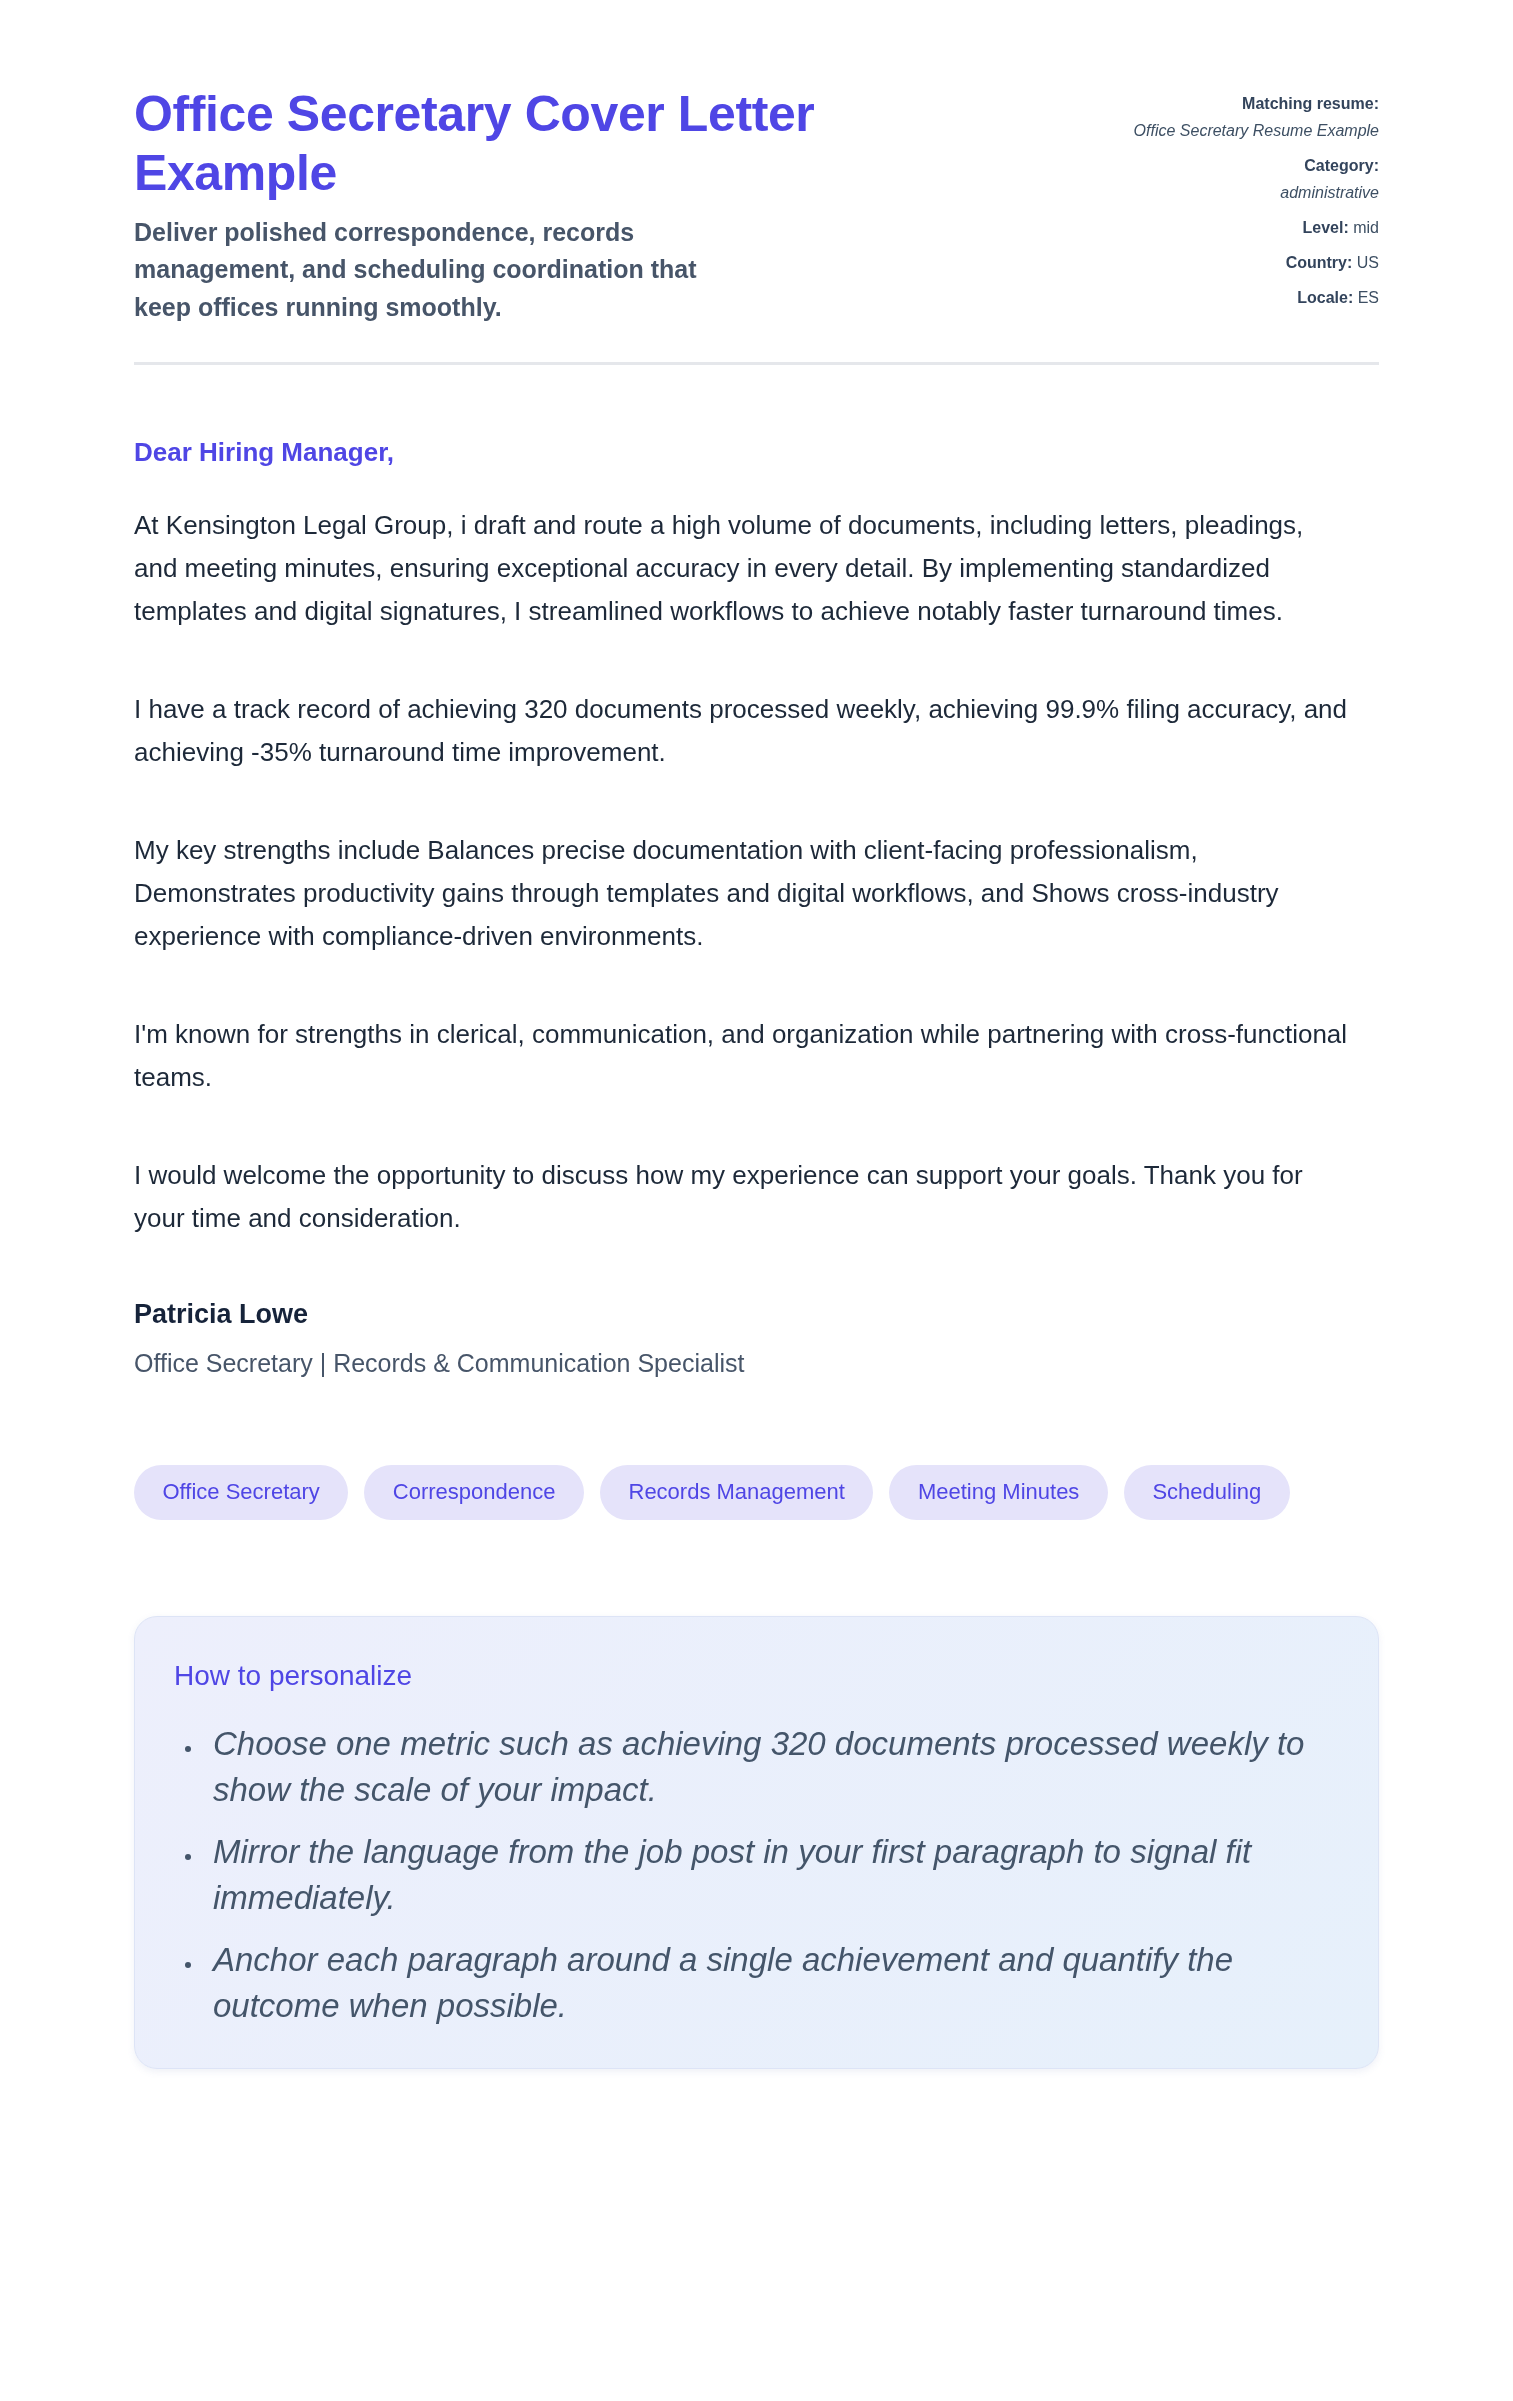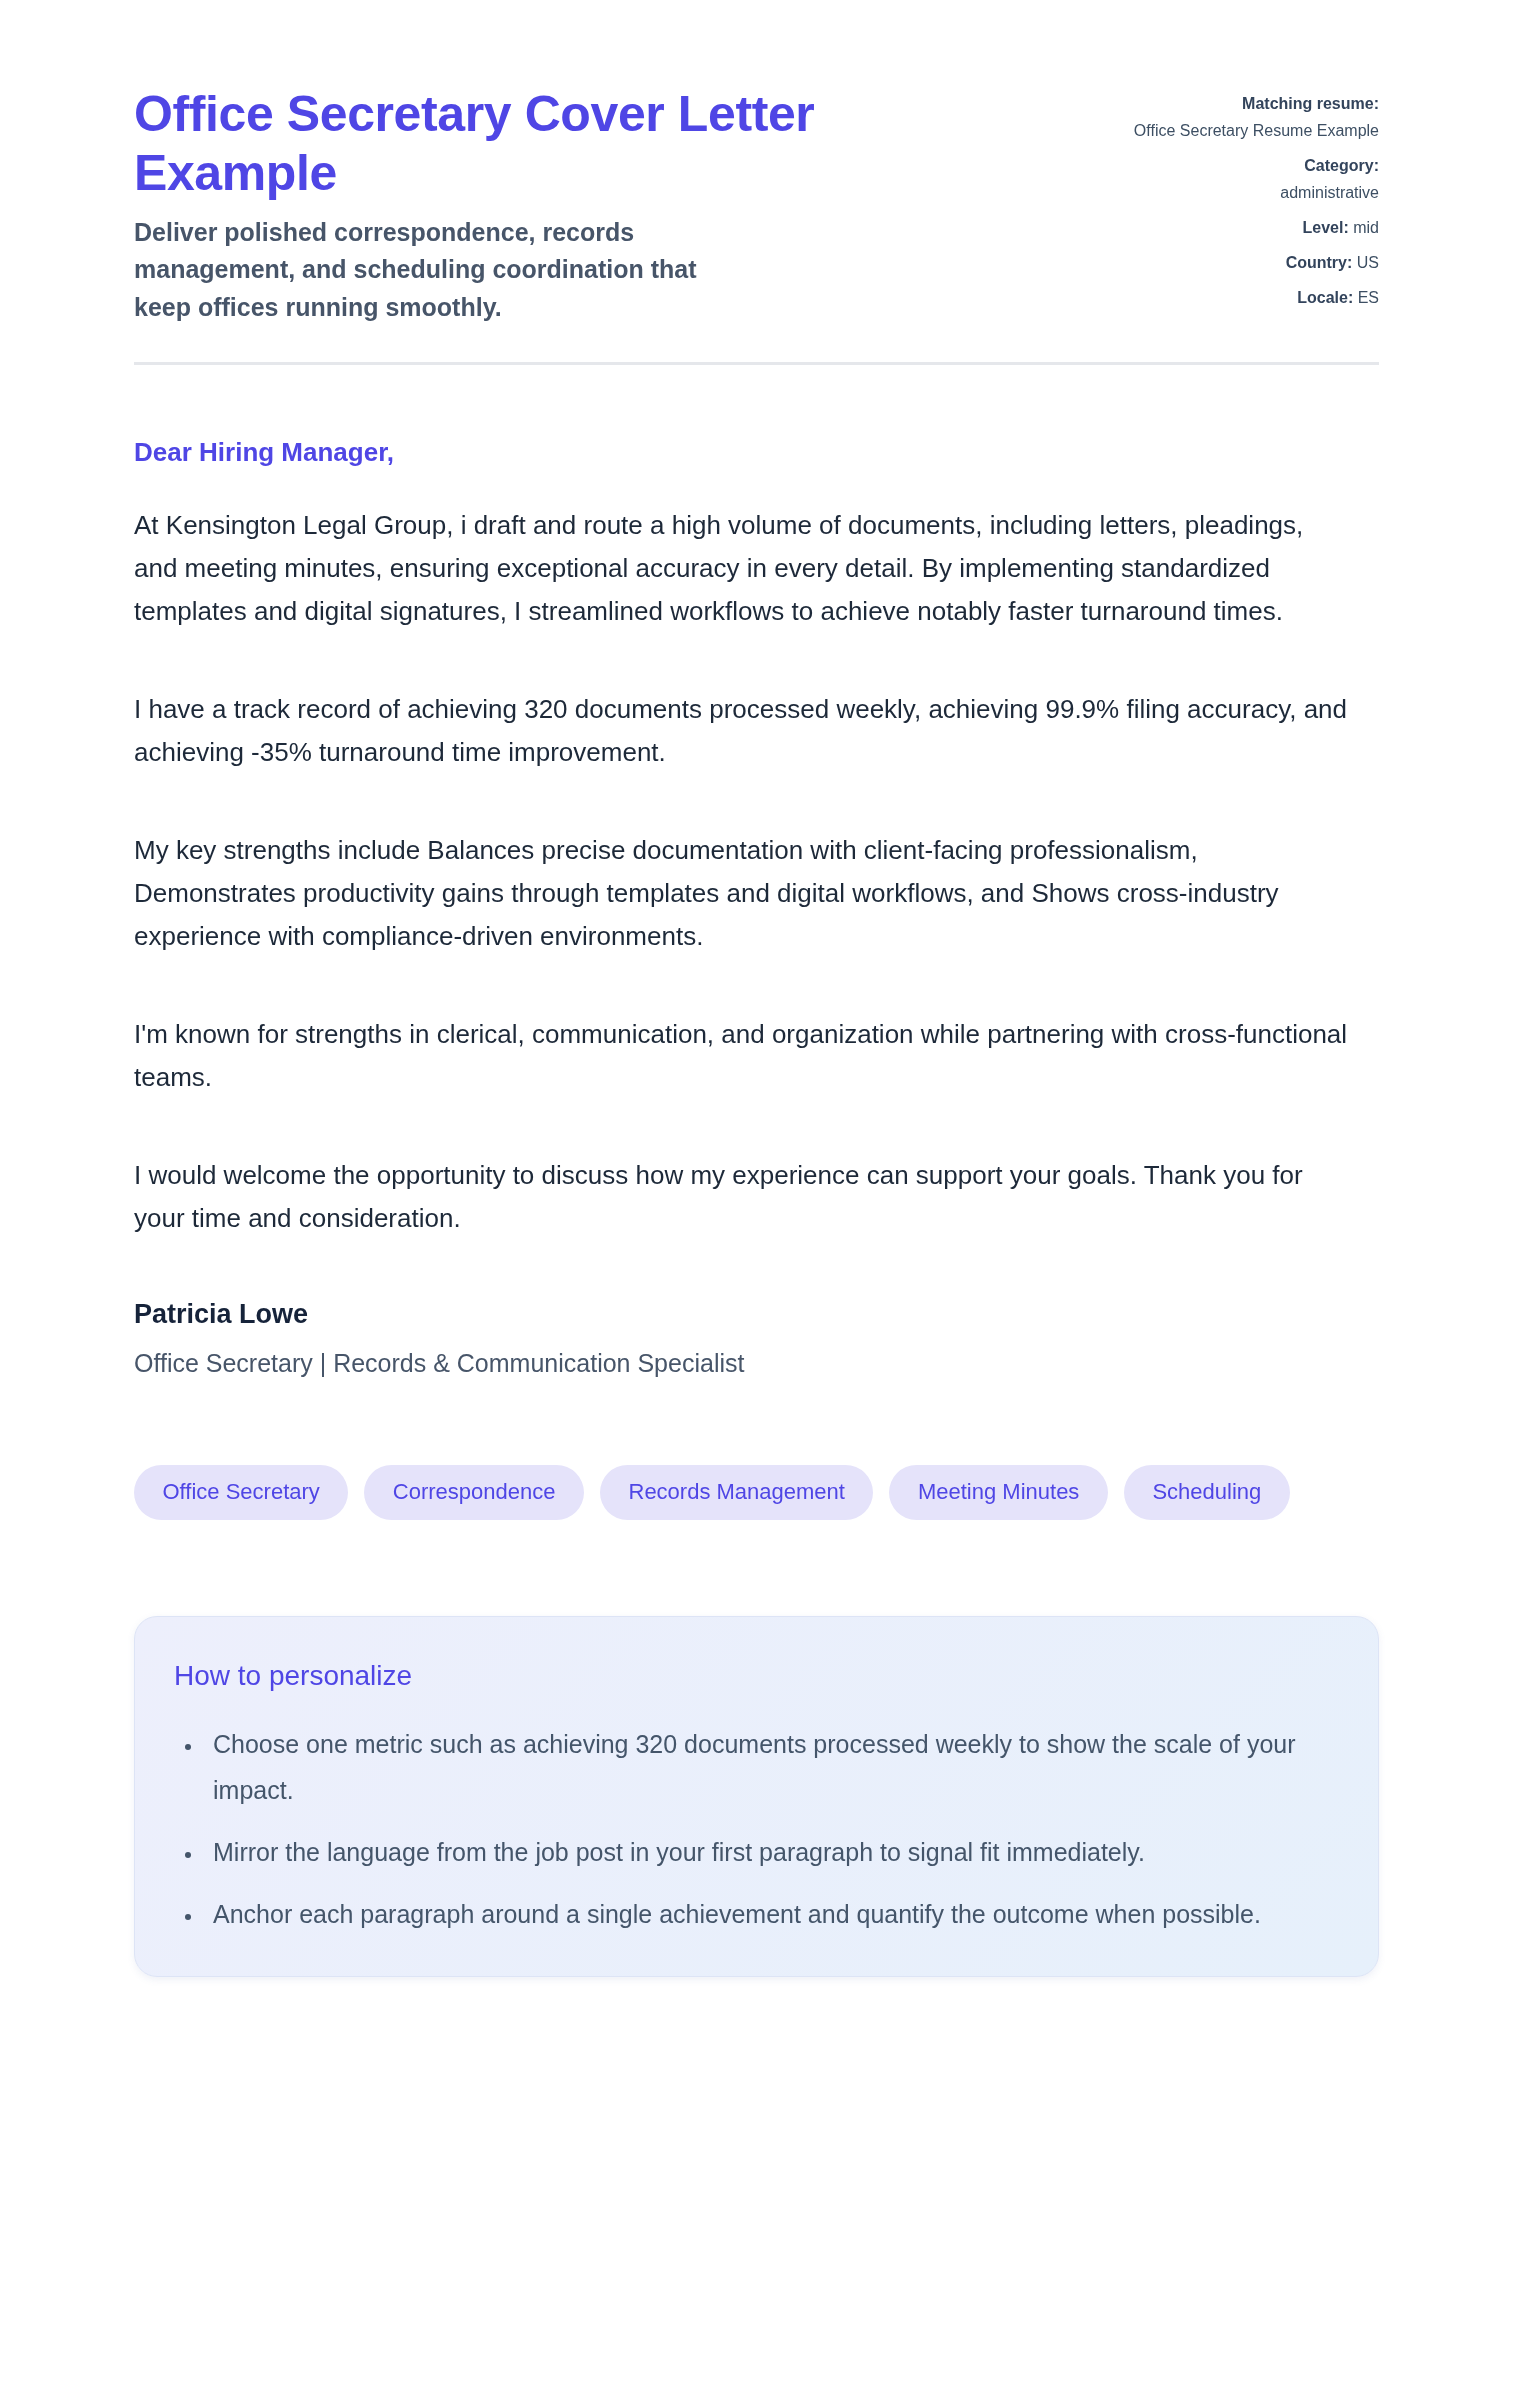--- a/index.html
+++ b/index.html
@@ -55,21 +55,21 @@
   .meta {
     flex: 0 0 267px;
     margin-top: 5.3px;
     text-align: right;
     font-size: 16px;
     line-height: 27px;
     color: var(--meta-text);
   }
   .meta-row { margin-bottom: 8px; }
   .meta-label { font-weight: bold; color: #33445c; }
-  .meta-value-block { display: block; }
+  .meta-value-block { display: block; font-style: italic; }
   
   .divider {
     border: none;
     height: 2.7px;
     background: var(--divider);
     margin: 36px 0 0 0;
   }
   
   .salutation {
     margin: 66px 0 30px 0;
@@ -134,23 +134,24 @@
   }
   .tips-list {
     margin: 27px 0 0 0;
     padding: 0 0 0 30px;
     list-style: disc;
   }
   .tips-item {
     margin: 0 0 16px 0;
     padding-left: 9px;
     max-width: 1121px;
-    font-size: 25px;
+    font-size: 33px;
     line-height: 46px;
     color: #44556a;
+    font-style: italic;
   }
   .tips-item:last-child { margin-bottom: 0; }
   .tips-item::marker { color: #44556a; font-size: 21.4px; }
 </style>
 </head>
 <body>
 
 <div class="page">
 
   <header class="header">

